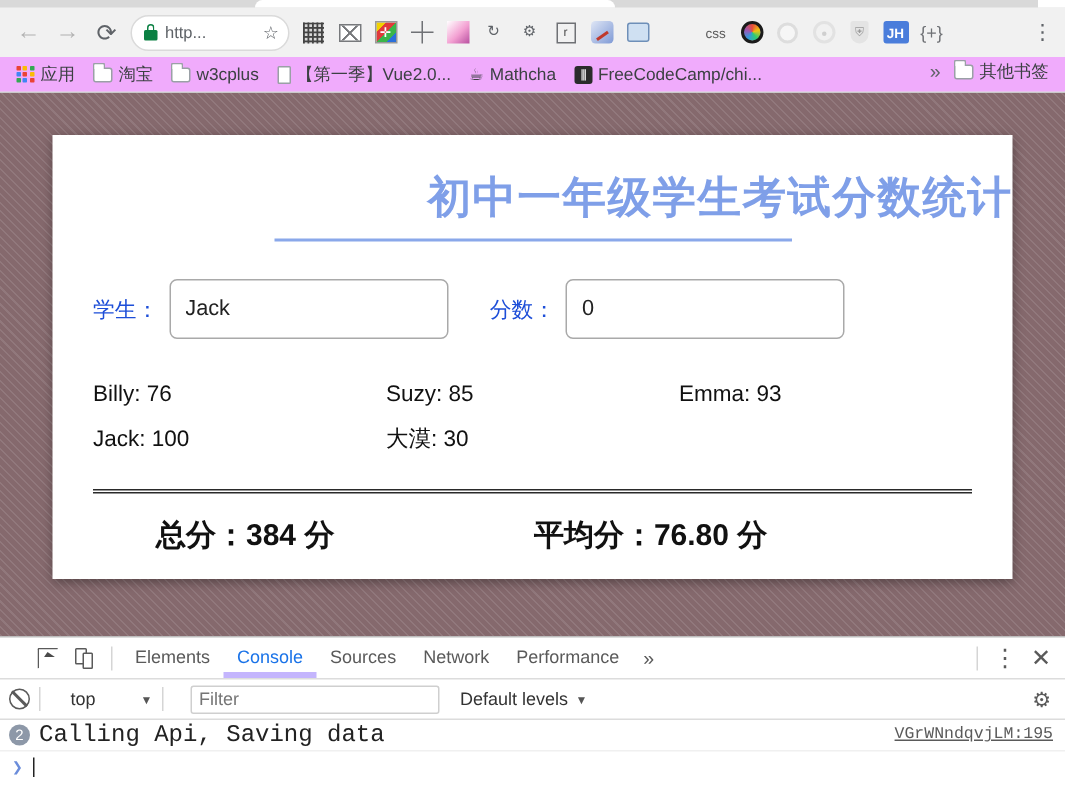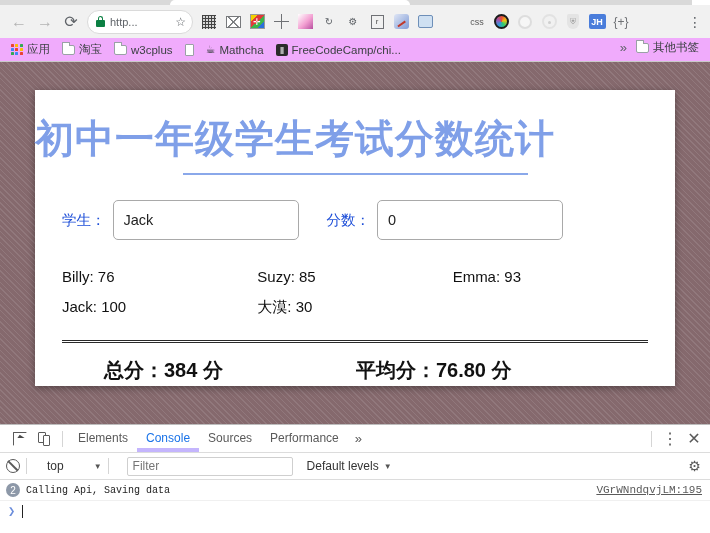--- a/index.html
+++ b/index.html
@@ -236,23 +236,23 @@
   }
   .card {
     position: absolute;
     left: 35px; top: 28px;
     width: 640px; height: 296px;
     background: #ffffff;
     box-shadow: 0 2px 7px rgba(0,0,0,0.38);
   }
   .title {
     margin: 22px 0 0 0;
-    text-align: left;
+    text-align: right;
     color: #7f9fe8;
-    font-size: 39px;
+    font-size: 29px;
     font-weight: bold;
     letter-spacing: 1px;
   }
   .title-rule {
     width: 345px; height: 2px; background: #8aa8ea;
     margin: 7px auto 0 auto;
   }
   .form-row {
     display: flex; align-items: center;
     margin: 25px 0 0 27px;
@@ -317,21 +317,21 @@
   
   .devtools {
     width: 710px; height: 109px;
     background: #ffffff;
     border-top: 1px solid #bdbdbd;
     font-family: "Liberation Sans", sans-serif;
   }
   .dt-tabbar {
     height: 28px; display: flex; align-items: center;
     border-bottom: 1px solid #dcdcdc;
-    padding-left: 8px; position: relative;
+    padding-left: 20px; position: relative;
   }
   .dt-icon-btn {
     width: 24px; height: 24px; flex: none;
     display: flex; align-items: center; justify-content: center;
     color: #5a5a5a;
   }
   .cursor-box {
     width: 14px; height: 14px; border: 1.5px solid #5a5a5a;
     border-top-width: 1.5px; position: relative; border-radius: 1px;
     border-right-color: transparent; border-bottom-color: transparent;
@@ -406,21 +406,21 @@
     padding: 0 8px 0 6px;
     position: relative;
   }
   .count-badge {
     width: 14px; height: 14px; border-radius: 50%;
     background: #8d98a8; color: #fff;
     font-size: 10px; display: flex; align-items: center; justify-content: center;
     flex: none; margin-right: 6px;
     font-family: "Liberation Sans", sans-serif;
   }
-  .console-msg { font-size: 10px; color: #222; }
+  .console-msg { font-size: 16px; color: #222; }
   .console-src {
     position: absolute; right: 8px;
     font-size: 11px; color: #5a5a5a; text-decoration: underline; cursor: pointer;
   }
   .prompt-row { height: 21px; display: flex; align-items: center; padding-left: 8px; }
   .prompt-caret { color: #6b8ddb; font-size: 12px; margin-right: 7px; }
   .prompt-cursor { width: 1px; height: 13px; background: #222; }
 </style>
 </head>
 <body>
@@ -513,20 +513,21 @@
     <div class="bm">
       <span class="bm-folder"></span>
       <span>淘宝</span>
     </div>
     <div class="bm">
       <span class="bm-folder"></span>
       <span>w3cplus</span>
     </div>
     <div class="bm">
       <span class="bm-doc"></span>
+      <span>【第一季】Vue2.0...</span>
     </div>
     <div class="bm">
       <span class="bm-cup">☕</span>
       <span>Mathcha</span>
     </div>
     <div class="bm">
       <span class="bm-fcc">|||</span>
       <span>FreeCodeCamp/chi...</span>
     </div>
     <div class="bm-right">
@@ -579,20 +580,21 @@
     <div class="dt-icon-btn">
       <span class="device-icon">
           <span class="back"></span>
           <span class="front"></span>
         </span>
     </div>
     <div class="dt-sep"></div>
     <div class="dt-tab">Elements</div>
     <div class="dt-tab active">Console</div>
     <div class="dt-tab">Sources</div>
+    <div class="dt-tab">Network</div>
     <div class="dt-tab">Performance</div>
     <div class="dt-more">»</div>
     <div class="dt-right">
       <span class="dt-sep"></span>
       <span class="dt-icon-btn">⋮</span>
       <span class="dt-icon-btn">✕</span>
     </div>
   </div>
 
   <div class="dt-filterbar">

